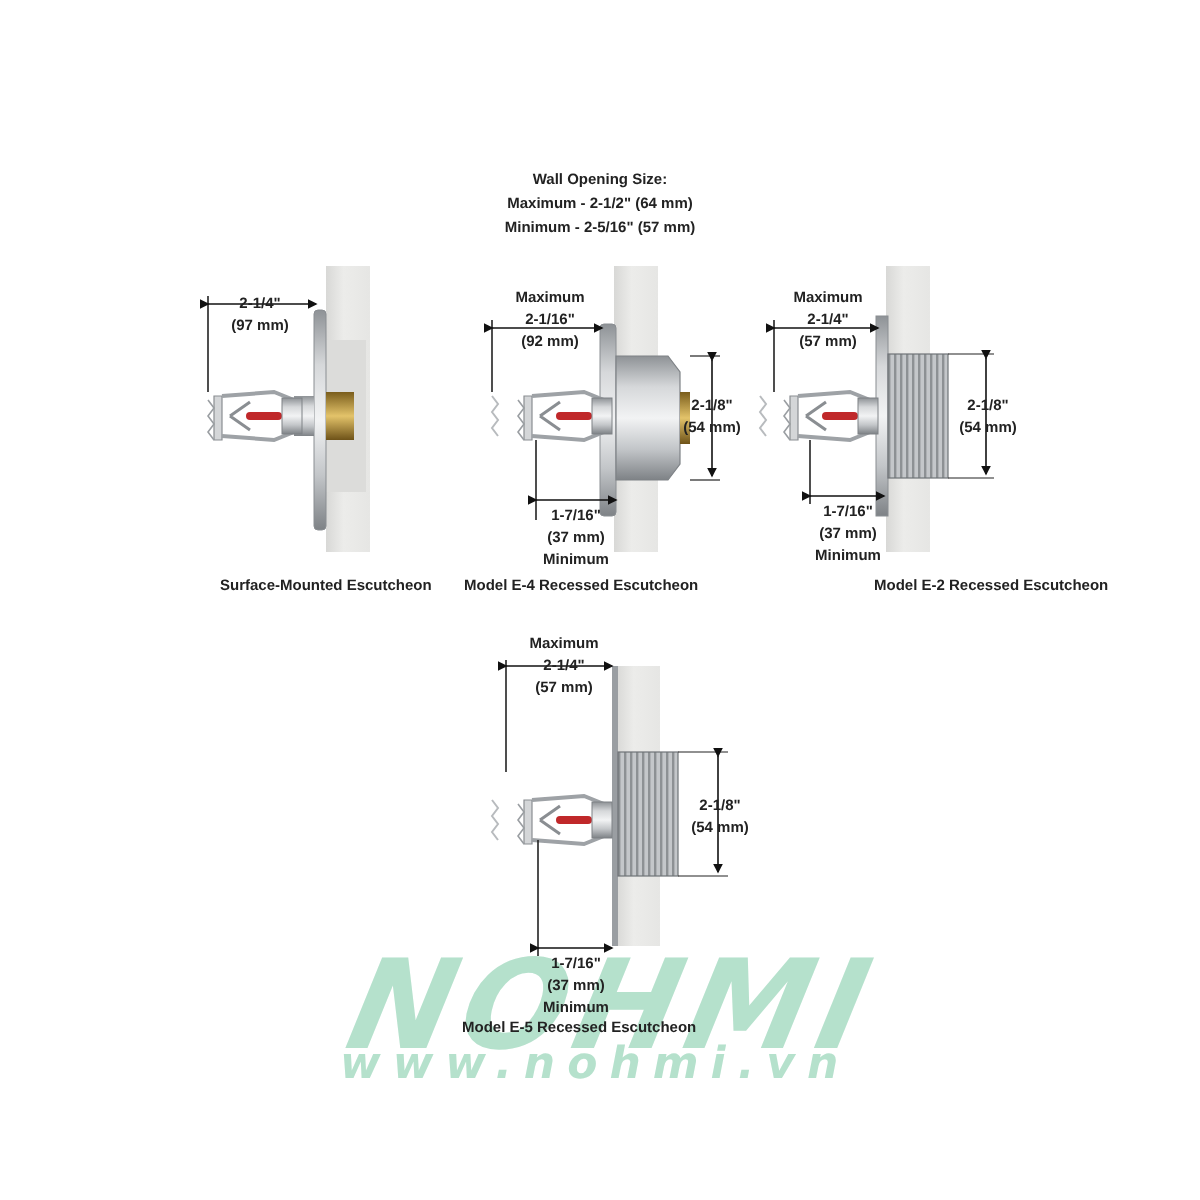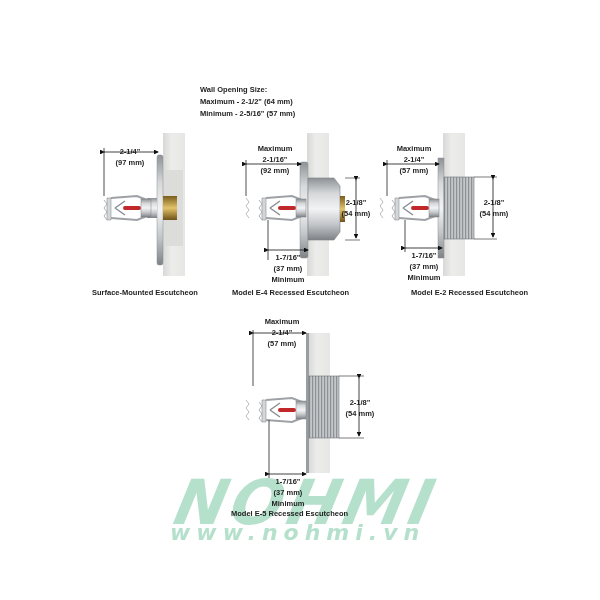--- a/index.html
+++ b/index.html
@@ -1,21 +1,21 @@
 <!DOCTYPE html>
 <html><head>
   <meta charset="utf-8">
   <style>
     html, body { margin:0; padding:0; background:#ffffff; }
     body { width:600px; height:600px; position:relative; overflow:hidden;
            font-family:"Liberation Sans", "DejaVu Sans", sans-serif; color:#1a1a1a; }
     .abs { position:absolute; }
     .txt { font-size:7.5px; font-weight:bold; line-height:11px; text-align:center; white-space:nowrap; color:#222; }
     .caption { font-size:7.5px; font-weight:bold; white-space:nowrap; color:#222; }
-    .header { font-size:7.5px; font-weight:bold; line-height:12px; text-align:left; color:#222; }
+    .header { font-size:7.5px; font-weight:bold; line-height:12px; text-align:center; color:#222; }
     svg { position:absolute; left:0; top:0; }
     .wm { position:absolute; color:#a9dcc4; font-family:"DejaVu Sans", sans-serif; font-style:italic; font-weight:bold; opacity:0.85; }
   </style>
 </head>
 <body>
 
 <div class="abs header" style="left:200px; top:84px; width:200px;">
   <div>Wall Opening Size:</div>
   <div>Maximum - 2-1/2" (64 mm)</div>
   <div>Minimum - 2-5/16" (57 mm)</div>
@@ -126,21 +126,21 @@
   </g>
 </svg>
 
 <div class="wm" style="left:176px; top:466px; font-size:62px; letter-spacing:4px; transform:skewX(-12deg);">NOHMI</div>
 <div class="wm" style="left:170px; top:520px; font-size:22px; letter-spacing:6px; font-weight:bold;">www.nohmi.vn</div>
 
 <div class="abs txt" style="left:108px; top:146px; width:44px;">
   <div>2-1/4"</div>
   <div>(97 mm)</div>
 </div>
-<div class="abs caption" style="left:92px; top:288px;">Surface-Mounted Escutcheon</div>
+<div class="abs caption" style="left:110px; top:288px;">Surface-Mounted Escutcheon</div>
 
 <div class="abs txt" style="left:250px; top:143px; width:50px;">
   <div>Maximum</div>
   <div>2-1/16"</div>
   <div>(92 mm)</div>
 </div>
 <div class="abs txt" style="left:268px; top:252px; width:40px;">
   <div>1-7/16"</div>
   <div>(37 mm)</div>
   <div>Minimum</div>
@@ -158,21 +158,21 @@
 </div>
 <div class="abs txt" style="left:404px; top:250px; width:40px;">
   <div>1-7/16"</div>
   <div>(37 mm)</div>
   <div>Minimum</div>
 </div>
 <div class="abs txt" style="left:474px; top:197px; width:40px;">
   <div>2-1/8"</div>
   <div>(54 mm)</div>
 </div>
-<div class="abs caption" style="left:366px; top:288px;padding-left:45px;">Model E-2 Recessed Escutcheon</div>
+<div class="abs caption" style="left:392px; top:288px;padding-left:45px;">Model E-2 Recessed Escutcheon</div>
 
 <div class="abs txt" style="left:258px; top:316px; width:48px;">
   <div>Maximum</div>
   <div>2-1/4"</div>
   <div>(57 mm)</div>
 </div>
 <div class="abs txt" style="left:268px; top:476px; width:40px;">
   <div>1-7/16"</div>
   <div>(37 mm)</div>
   <div>Minimum</div>

